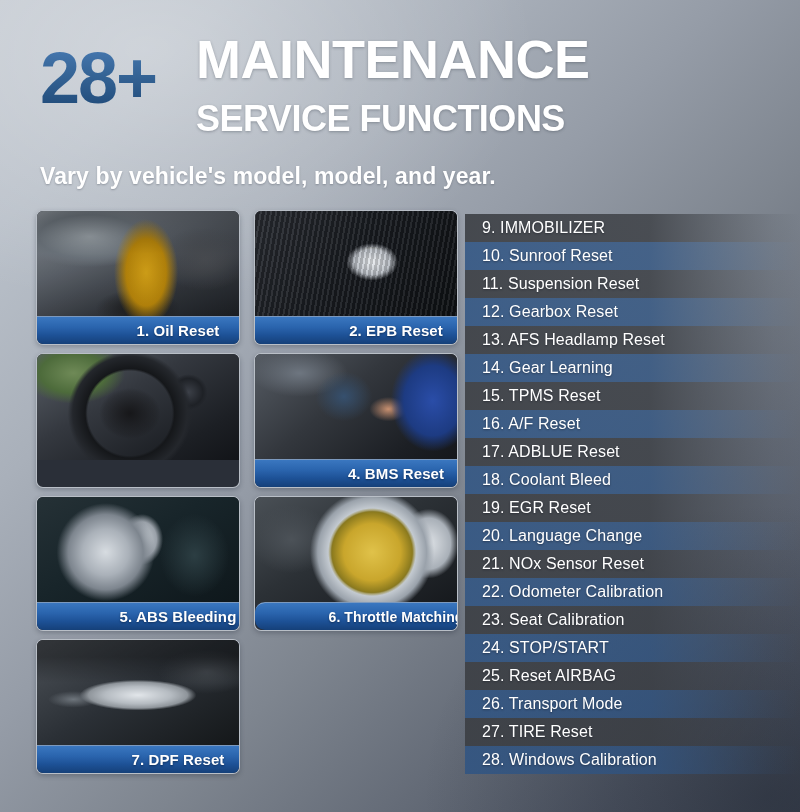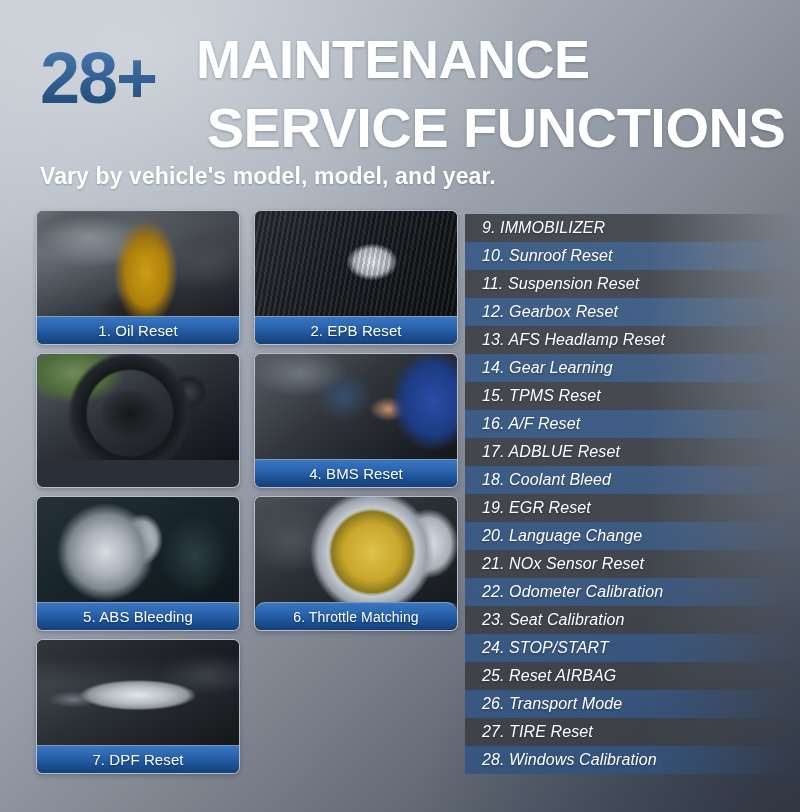--- a/index.html
+++ b/index.html
@@ -73,24 +73,23 @@
   .title-line {
     color: #ffffff;
     font-weight: bold;
     font-size: 54px;
     line-height: 54px;
     letter-spacing: -0.5px;
     white-space: nowrap;
     text-shadow: 0 1px 3px rgba(40,48,60,0.35);
   }
   .title-line.l2 {
-    font-size: 56px;
+    font-size: 36px;
     letter-spacing: -0.5px;
-    margin-top: 15px;
-    text-align: center;
+    margin-top: 6px;
   }
   .subtitle {
     position: absolute;
     left: 40px;
     top: 163px;
     color: #ffffff;
     font-size: 23px;
     font-weight: bold;
     letter-spacing: 0.1px;
     text-shadow: 0 1px 2px rgba(40,48,60,0.30);
@@ -131,24 +130,25 @@
     bottom: 0;
     width: 100%;
     height: 27px;
     display: flex;
     align-items: center;
     justify-content: center;
     background: linear-gradient(180deg, #3a77c0 0%, #2a64ad 38%, #1d5196 68%, #154079 100%);
     border-top: 1px solid rgba(210,225,245,0.55);
     color: #ffffff;
     font-size: 15px;
-    font-weight: normal;
+    font-weight: bold;
     letter-spacing: 0.1px;
     text-shadow: 0 1px 2px rgba(8,24,48,0.55);
     white-space: nowrap;
+    padding-left: 40px;
   }
   .card-label.small { font-size: 14px; border-radius: 10px; }
 
   
   .ph { position:absolute; inset:0; }
 
   
   .ph-oil {
     background:
       linear-gradient(180deg, rgba(0,0,0,0.25), rgba(0,0,0,0.05) 40%),
@@ -249,21 +249,20 @@
   }
   .list-row.odd::before {
     background: linear-gradient(90deg, rgba(58,61,66,0.88) 0%, rgba(58,61,66,0.80) 55%, rgba(58,61,66,0.10) 92%, rgba(58,61,66,0) 100%);
   }
   .list-row.even::before {
     background: linear-gradient(90deg, rgba(47,84,131,0.85) 0%, rgba(47,84,131,0.75) 55%, rgba(47,84,131,0.10) 92%, rgba(47,84,131,0) 100%);
   }
   .list-row span {
     position: relative;
     text-shadow: 0 1px 2px rgba(15,20,30,0.45);
-    font-style: italic;
   }
 </style>
 </head>
 <body>
 
 <div id="poster">
 
   <div class="header">
     <div class="big-number">28+</div>
 

